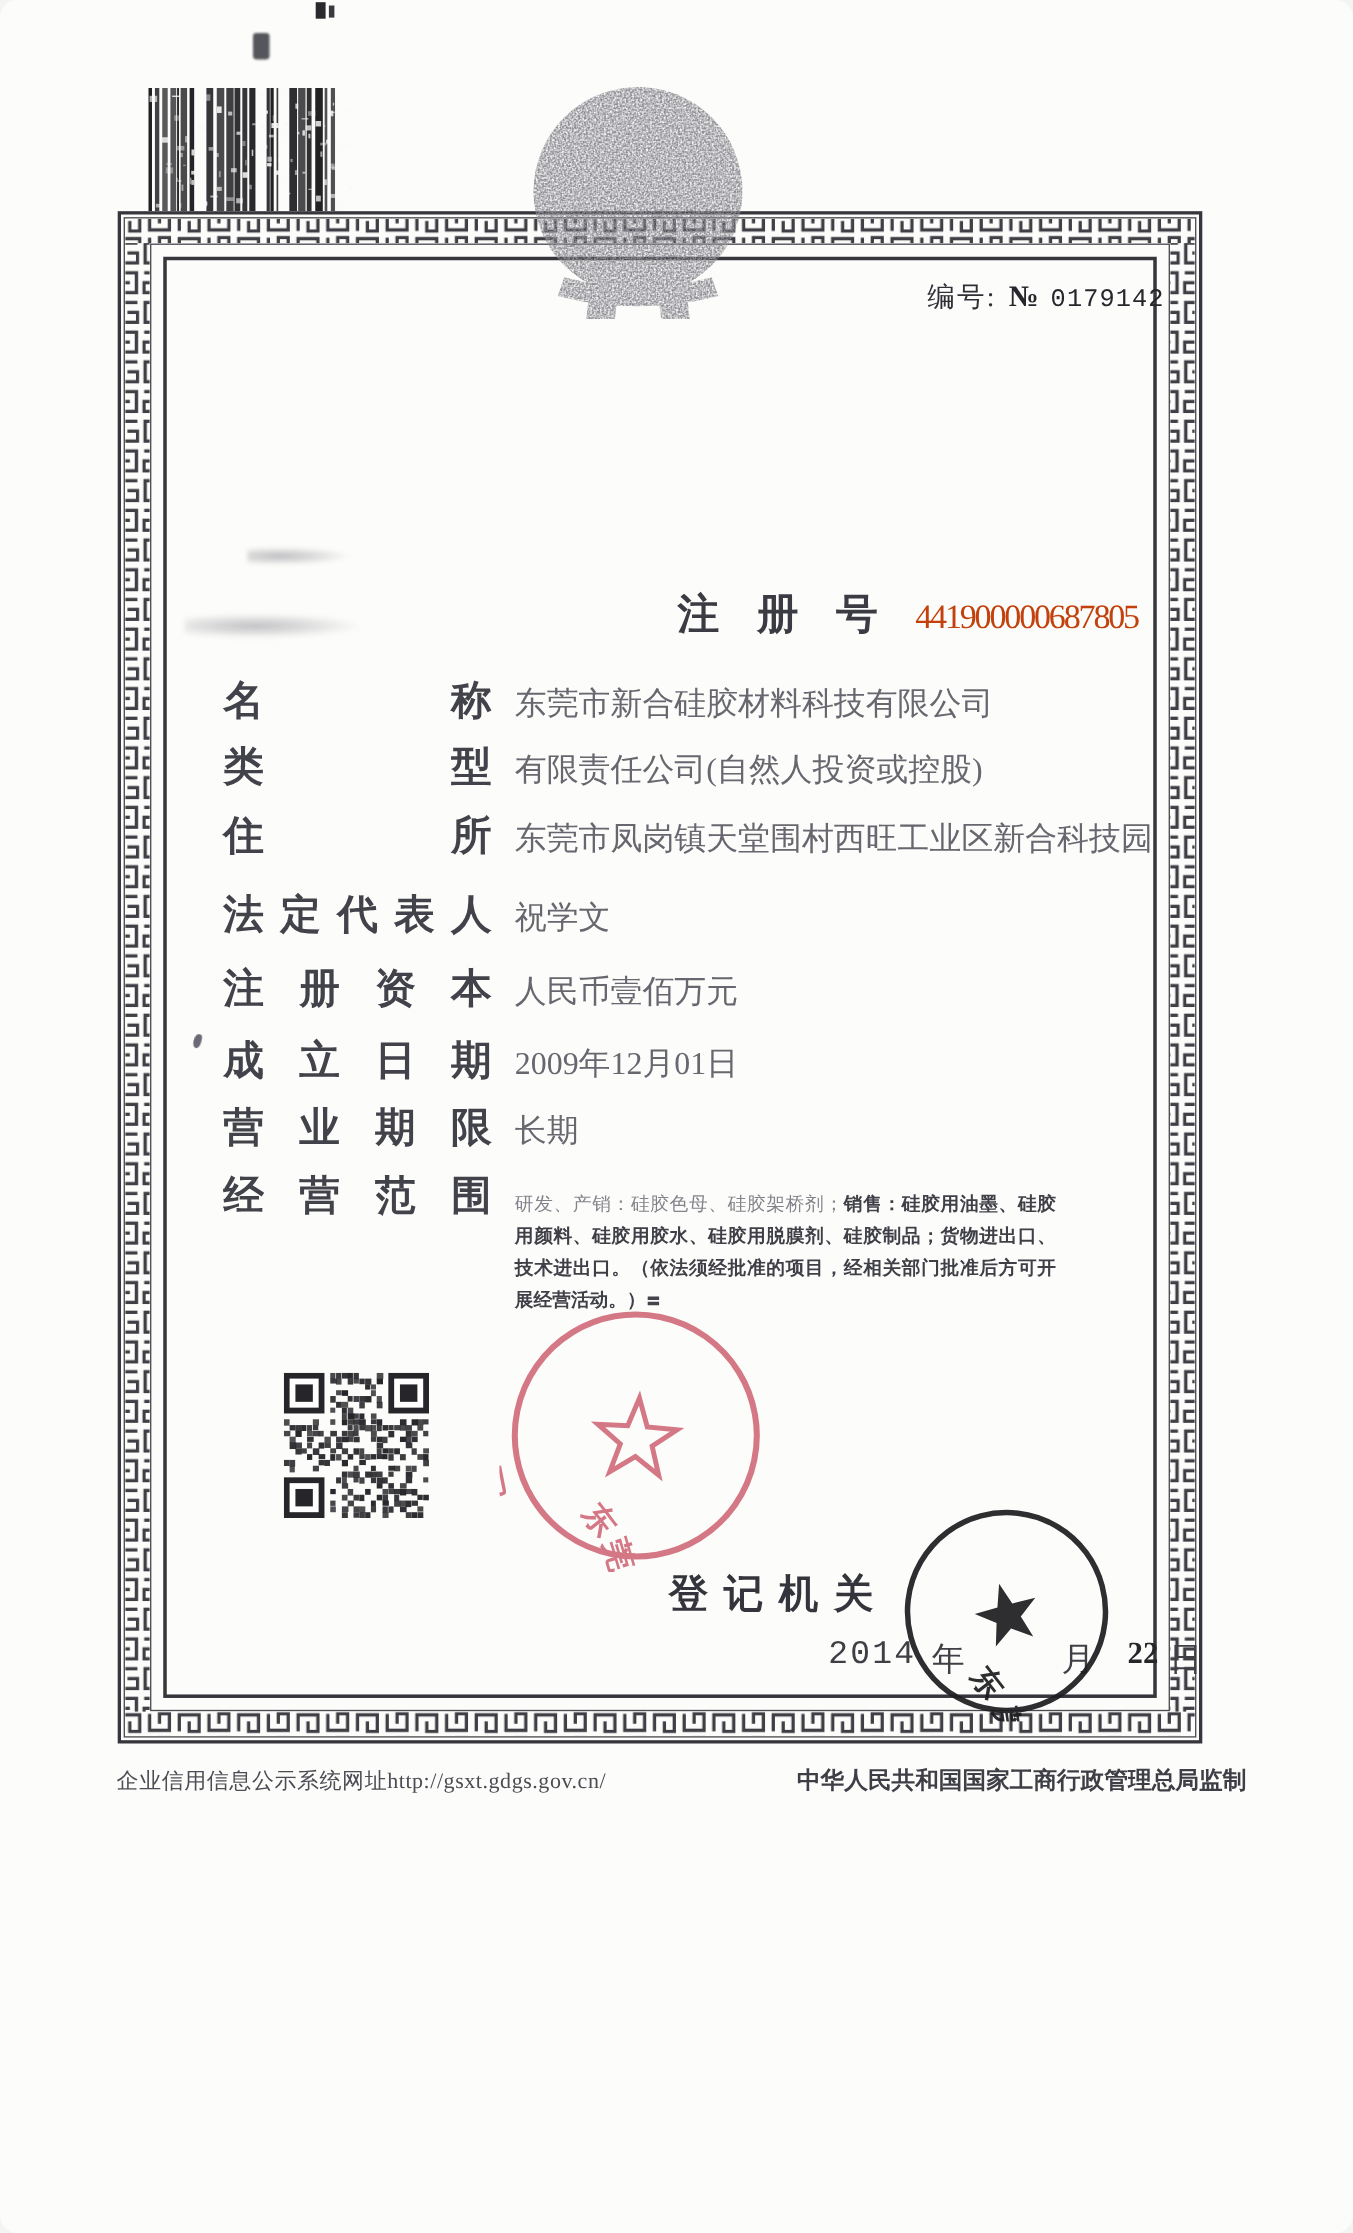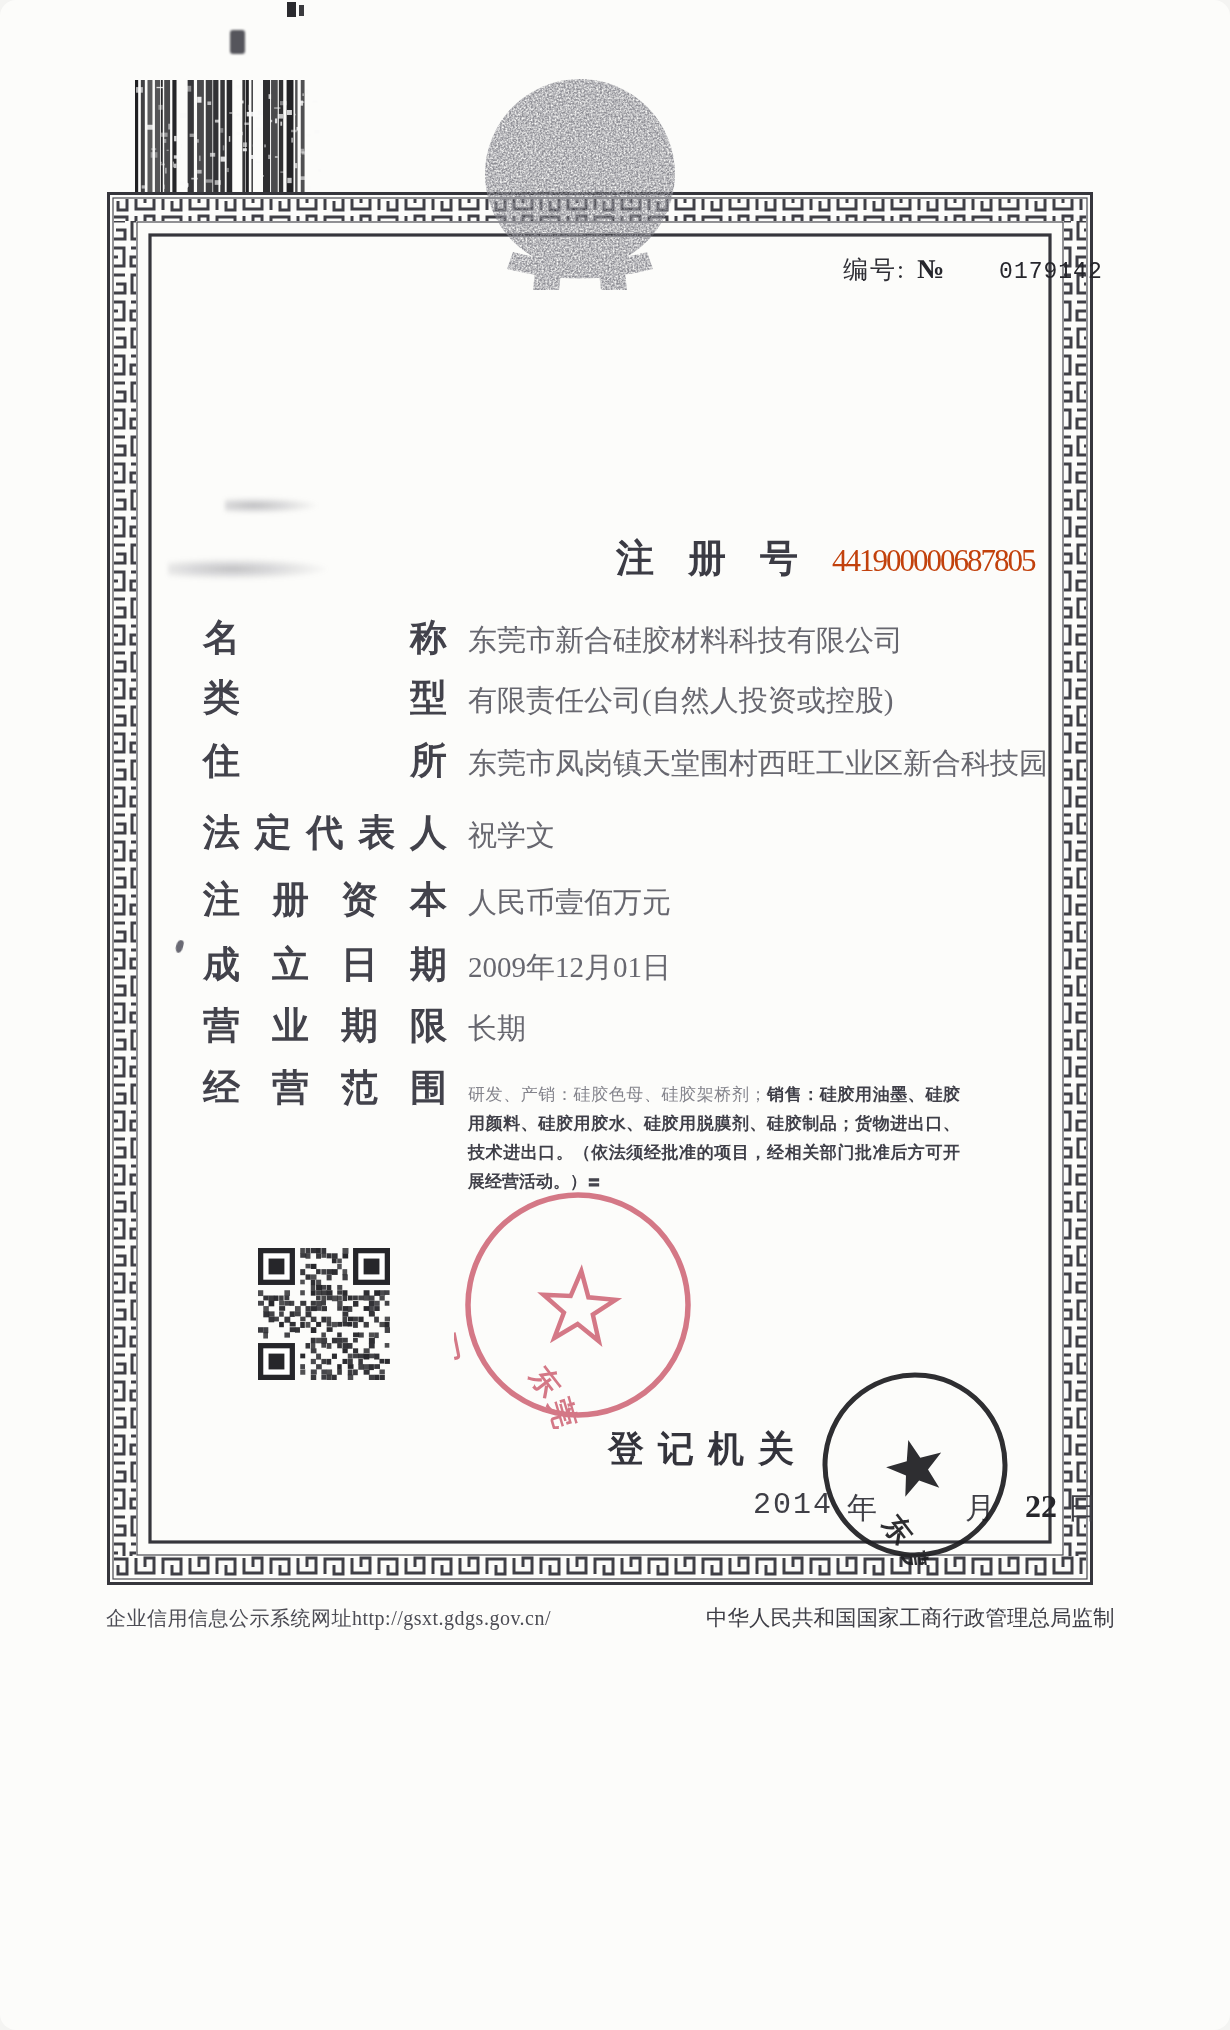--- a/index.html
+++ b/index.html
@@ -8,21 +8,21 @@
   .page > *{position:absolute;}
 
   .barcode{left:133px;top:80px;width:190px;height:112px;filter:blur(.4px) contrast(.95);}
   .emblem{left:455px;top:76px;z-index:3;}
   .frame{left:106px;top:191px;z-index:1;}
 
   .serial{left:843px;top:253px;display:flex;align-items:baseline;gap:11px;z-index:2;}
   .serial-label{font-size:25px;color:#2f2f36;letter-spacing:2px;}
   .no-sign{font-size:27px;font-weight:bold;color:#26262c;}
   .serial-digits{font-family:"Liberation Mono","DejaVu Sans Mono",monospace;font-size:23px;
-                 color:#26262c;letter-spacing:1px;margin-left:44px;}
+                 color:#26262c;letter-spacing:1px;}
 
   .title{left:106px;top:352px;width:987px;text-align:center;padding-left:22px;
          font-family:"DejaVu Sans","Liberation Sans",sans-serif;font-weight:bold;
          font-size:128px;line-height:1.05;letter-spacing:44px;color:#1f1f23;z-index:2;
          text-shadow:1px 1px 0 #3a3a3a;}
 
   .regrow{left:616px;top:533px;display:flex;align-items:baseline;z-index:2;}
   .reg-label{font-size:38px;letter-spacing:34px;color:#3b3b44;font-weight:600;}
   .reg-value{font-size:31px;letter-spacing:-2px;color:#c2410c;}
 
@@ -42,26 +42,26 @@
   .seal-red{left:454px;top:1181px;z-index:5;opacity:.88;}
   .seal-black{left:815px;top:1365px;z-index:6;opacity:.92;}
 
   .registry{left:608px;top:1425px;font-size:36px;letter-spacing:14px;font-weight:600;
             color:#34343c;z-index:4;}
   .dateline{left:753px;top:1488px;display:flex;align-items:flex-start;font-size:30px;
             color:#3f3f46;z-index:4;}
   .d-year{font-family:"Liberation Mono","DejaVu Sans Mono",monospace;font-size:30px;letter-spacing:2px;}
   .d-y{margin-left:14px;}
   .d-m{margin-left:88px;}
-  .d-day{margin-left:30px;font-weight:bold;color:#26262b;font-size:32px;}
+  .d-day{margin-left:30px;font-weight:bold;color:#26262b;font-size:28px;}
   .d-d{margin-left:10px;}
 
   .footer-left{left:106px;top:1605px;font-size:20px;color:#4c4c54;letter-spacing:.5px;z-index:2;}
-  .footer-right{left:706px;top:1603px;width:427px;font-size:21.5px;
-                font-weight:400;color:#3e3e46;z-index:2;}
+  .footer-right{left:706px;top:1603px;width:427px;text-align:right;font-size:21.5px;
+                font-weight:700;color:#3e3e46;z-index:2;}
 
   
   .art{z-index:2;}
   .art-dash1{left:287px;top:2px;width:9px;height:15px;background:#2a2a2e;}
   .art-dash2{left:299px;top:5px;width:5px;height:11px;background:#3a3a3e;}
   .art-blot{left:230px;top:30px;width:15px;height:24px;background:#55555c;filter:blur(1.2px);
             border-radius:3px;}
   .art-smudge1{left:225px;top:497px;width:95px;height:17px;filter:blur(2px);
      background:radial-gradient(ellipse at 30% 50%,rgba(110,110,120,.45),rgba(110,110,120,0) 70%);}
   .art-smudge2{left:168px;top:558px;width:160px;height:22px;filter:blur(2.2px);

